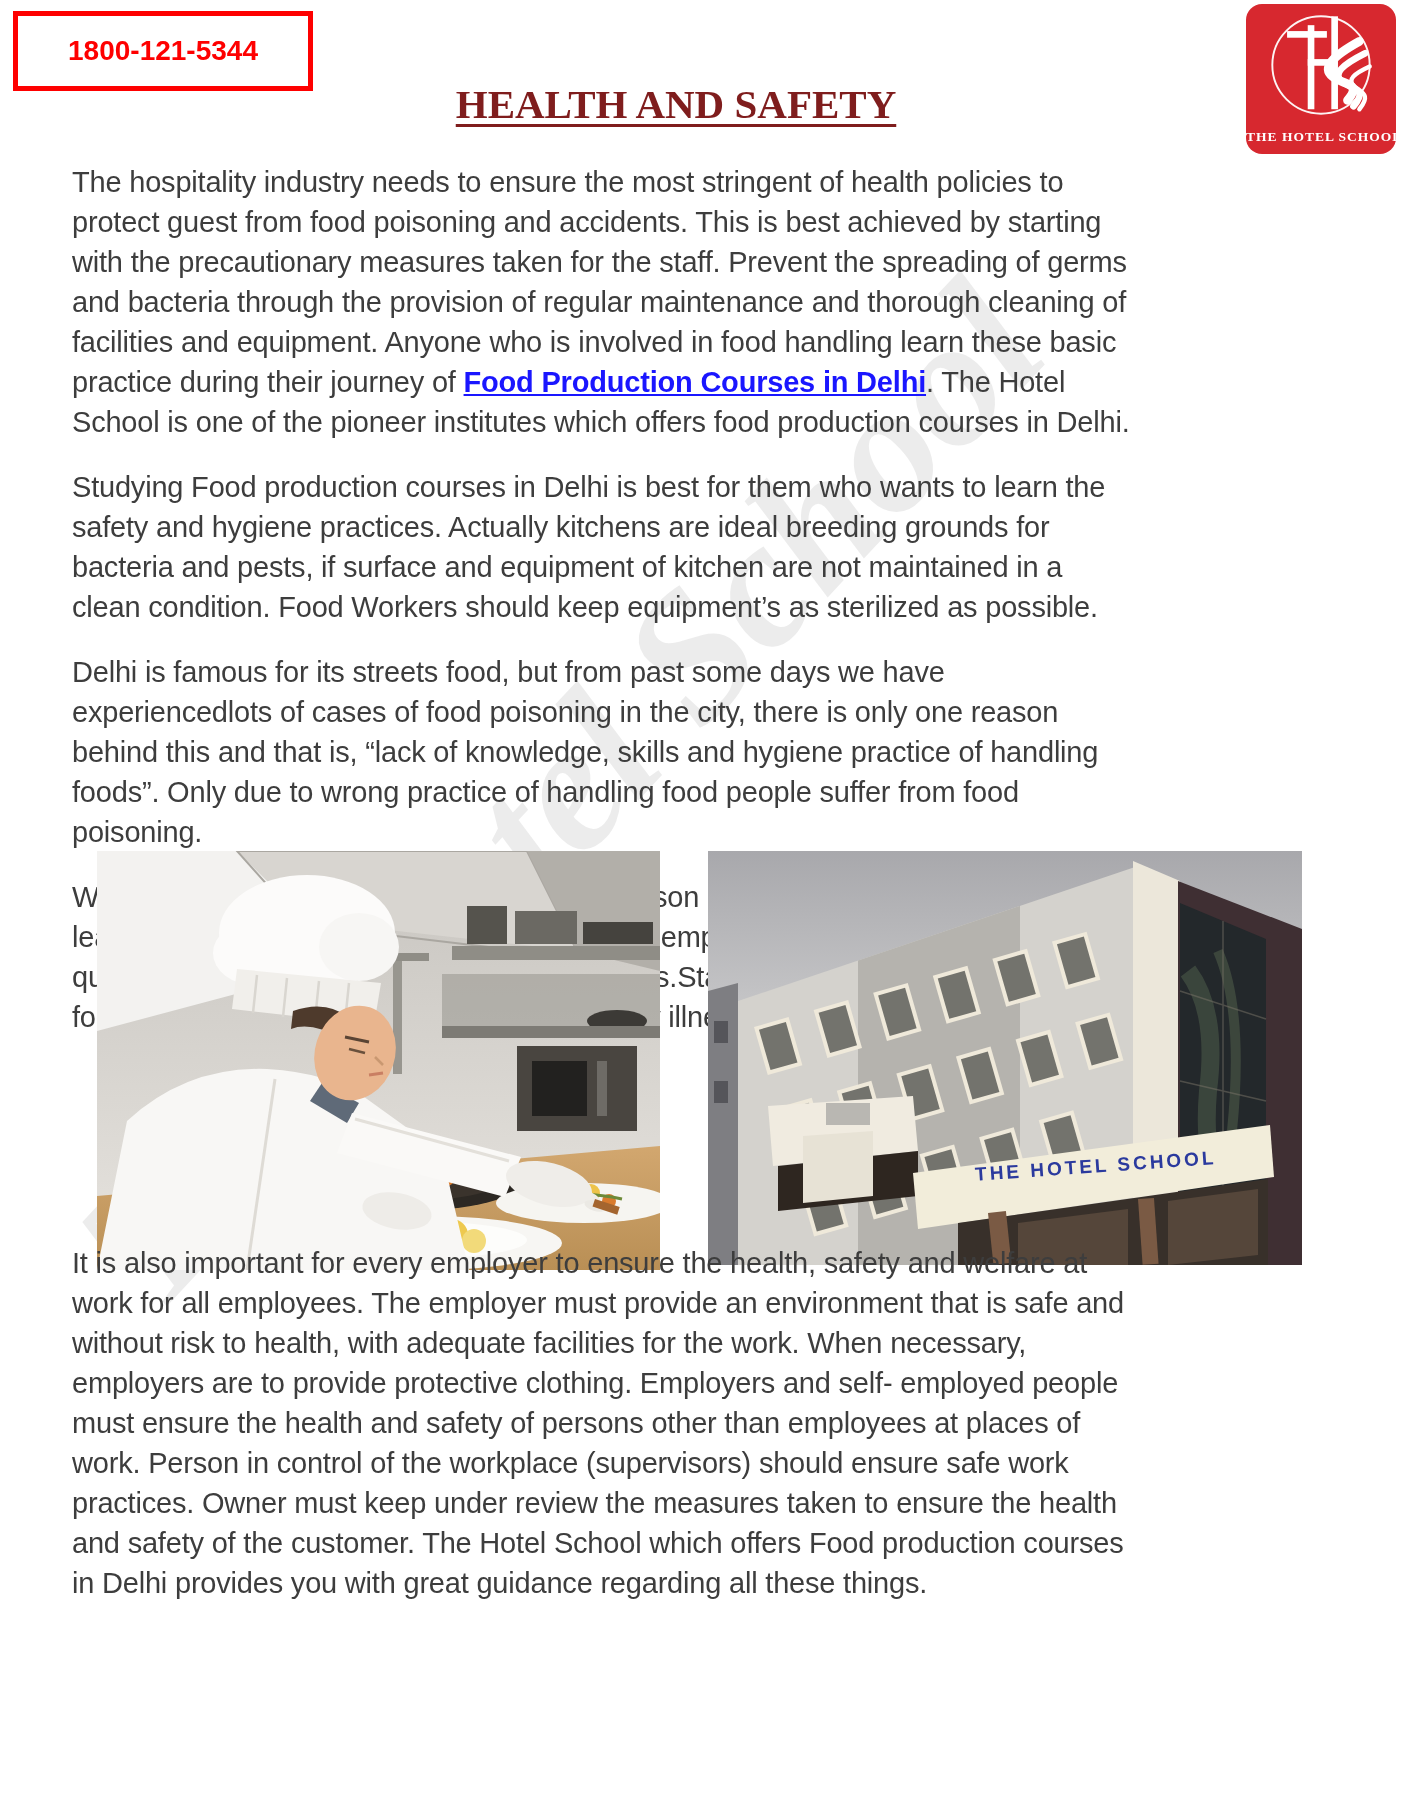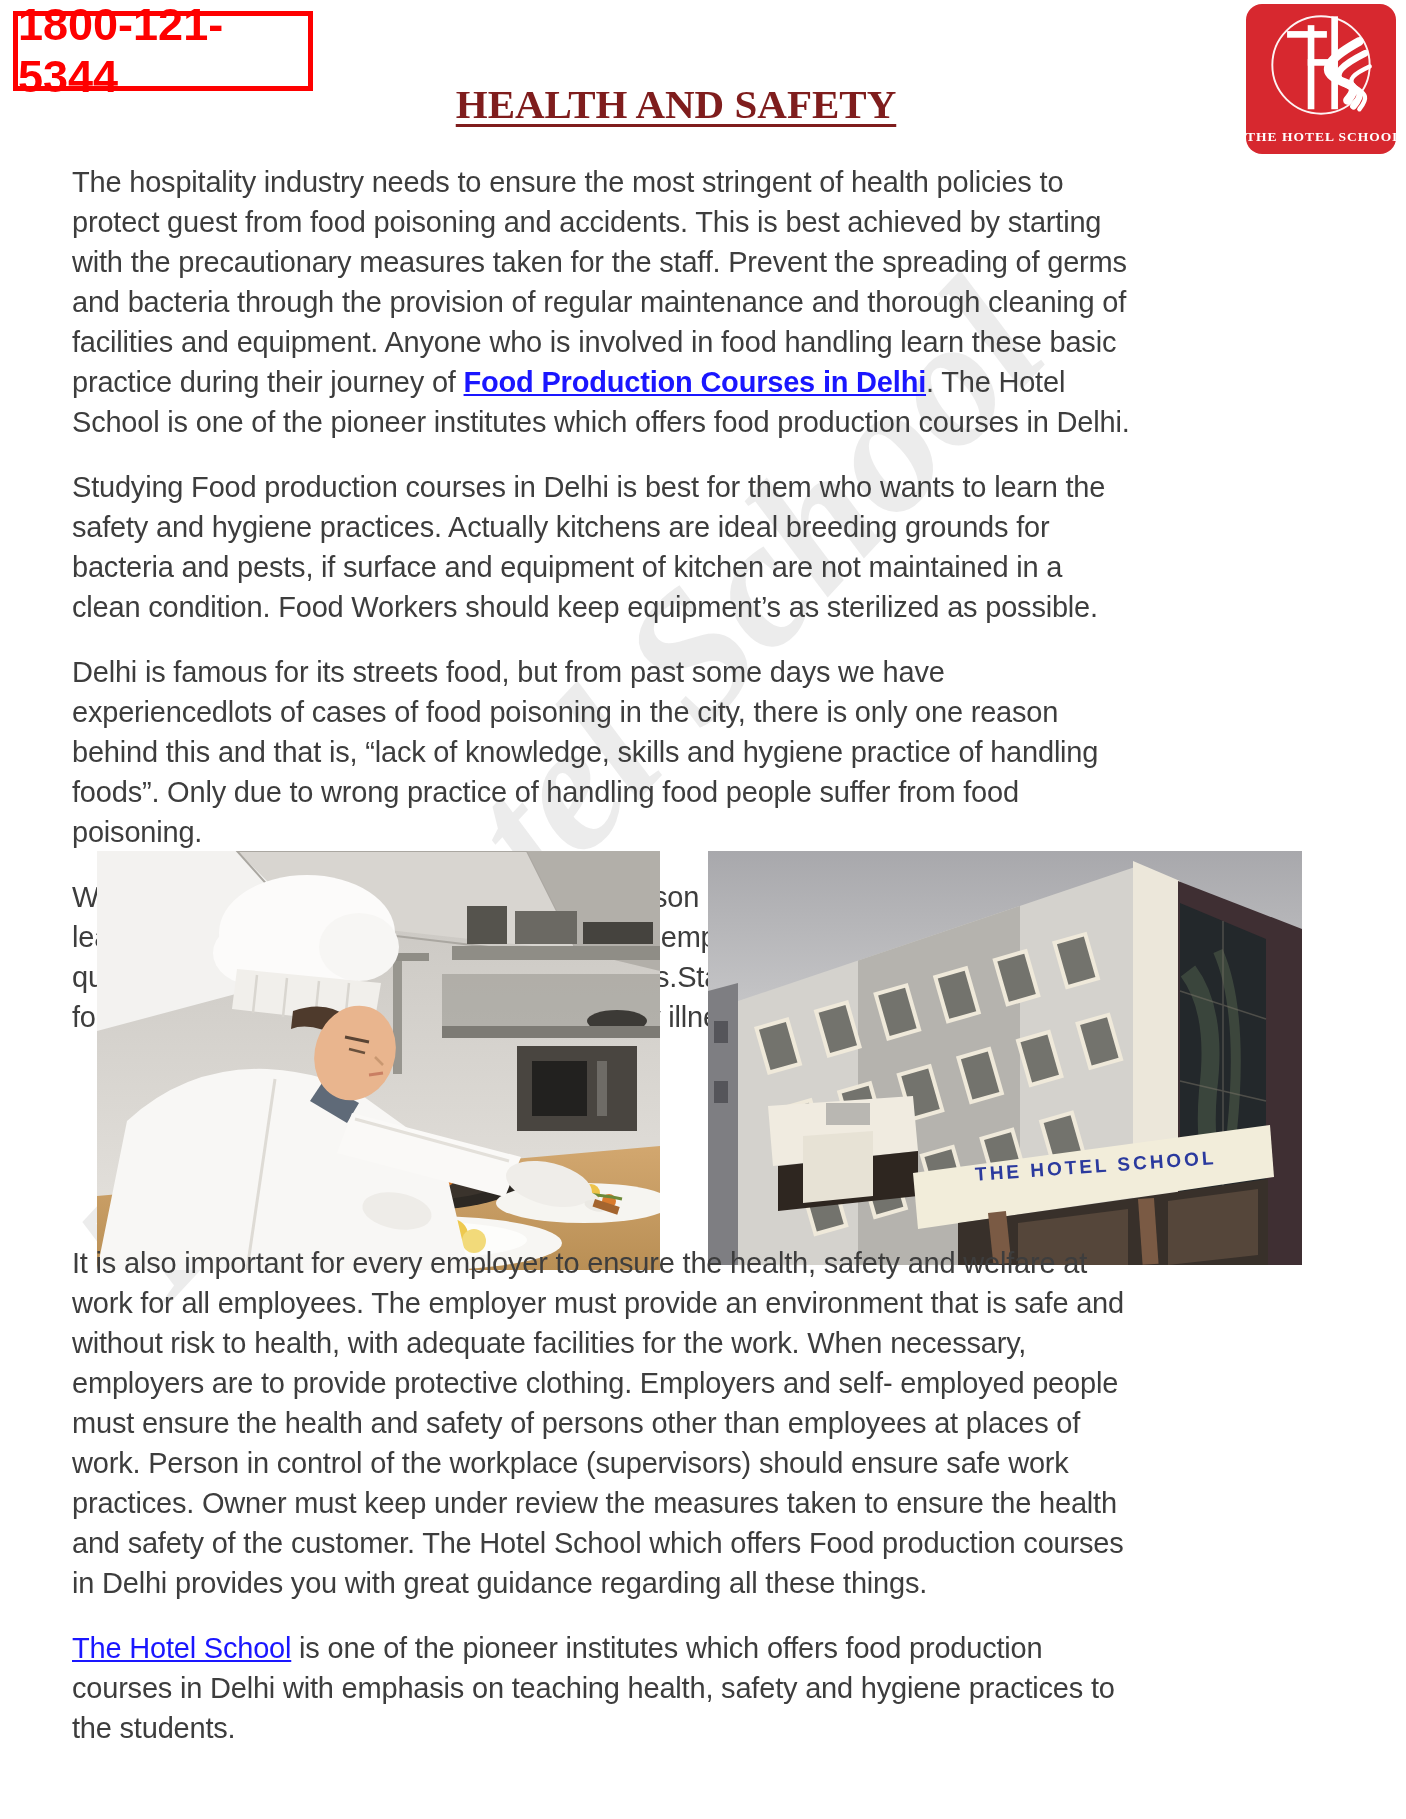--- a/index.html
+++ b/index.html
@@ -14,21 +14,21 @@
     font-family:"Liberation Serif",serif;font-style:italic;font-weight:bold;
     font-size:182px;color:rgba(70,70,70,0.10);
     transform:rotate(-47deg);white-space:nowrap;z-index:0;pointer-events:none;
   }
   
   .phone-box{
     position:absolute;left:13px;top:11px;width:290px;height:70px;
     border:5px solid #fe0000;display:flex;align-items:center;justify-content:center;
     z-index:2;background:#fff;
   }
-  .phone-box span{font-size:45px;font-weight:bold;color:#fe0000;letter-spacing:0px;}
+  .phone-box span{font-size:28px;font-weight:bold;color:#fe0000;letter-spacing:0px;}
   
   .doc-title{
     position:absolute;left:0;top:80px;width:1352px;text-align:center;z-index:2;
     font-family:"Liberation Serif",serif;font-weight:bold;font-size:41px;color:#7f1d1d;
     text-decoration:underline;text-decoration-thickness:3px;text-underline-offset:6px;
   }
   
   .logo-box{
     position:absolute;left:1246px;top:4px;width:150px;height:150px;
     background:#d7282f;border-radius:16px;z-index:2;
@@ -243,14 +243,13 @@
       <rect x="430" y="348" width="16" height="66" fill="#7a5a44" transform="rotate(-4 430 348)"></rect>
       <polygon points="310,372 420,358 420,414 310,414" fill="#55463a"></polygon>
       <polygon points="460,350 550,338 550,404 460,414" fill="#55463a"></polygon>
     </svg>
   </figure>
 
 </div>
 
 <div class="content content-bottom">
   <p>It is also important for every employer to ensure the health, safety and welfare at work for all employees. The employer must provide an environment that is safe and without risk to health, with adequate facilities for the work. When necessary, employers are to provide protective clothing. Employers and self- employed people must ensure the health and safety of persons other than employees at places of work. Person in control of the workplace (supervisors) should ensure safe work practices. Owner must keep under review the measures taken to ensure the health and safety of the customer. The Hotel School which offers Food production courses in Delhi provides you with great guidance regarding all these things.</p>
-  <p><a class="doclink" href="#">The Hotel School</a><span> is one of the pioneer institutes which offers food production courses in Delhi with emphasis on teaching health, safety and hygiene practices to the students.</span></p>
 </div>
 
 </body></html>

